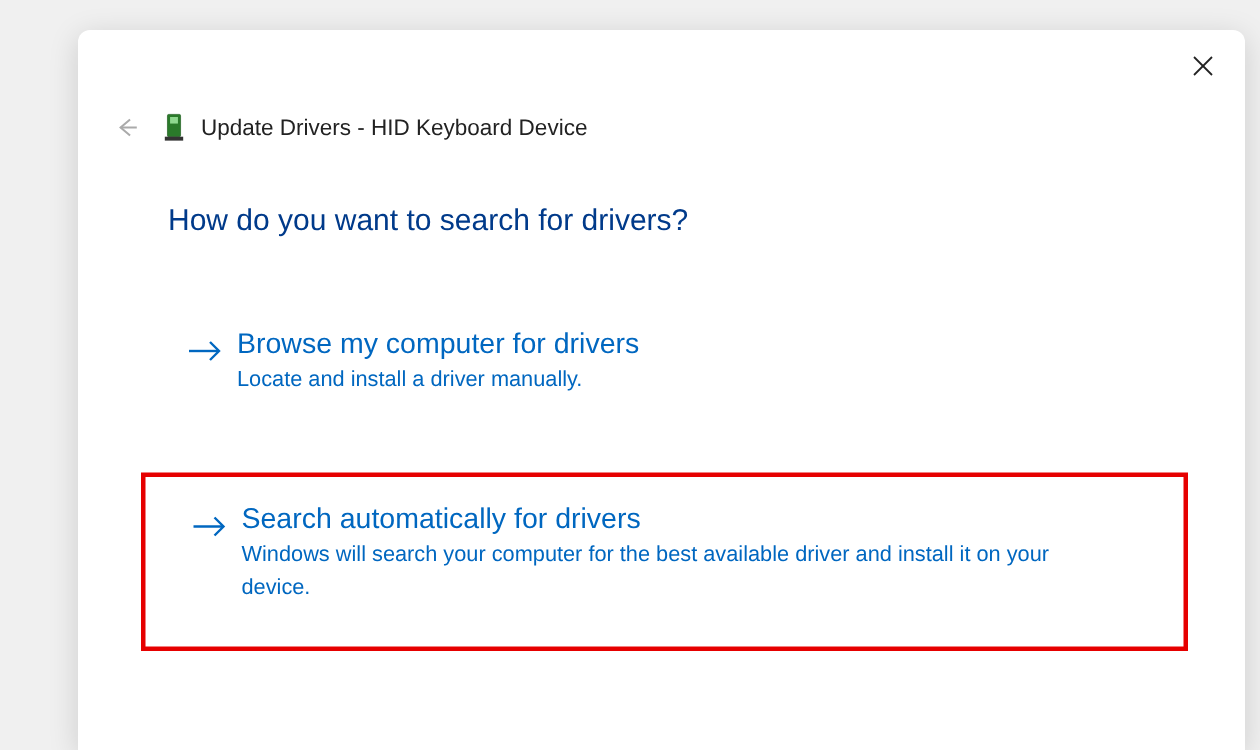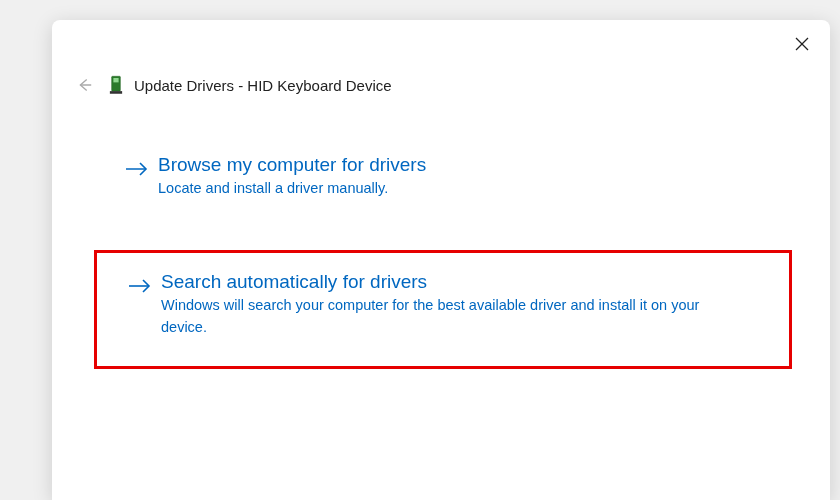--- a/index.html
+++ b/index.html
@@ -139,20 +139,21 @@
       <svg viewBox="0 0 16 22" width="14" height="20">
         <rect x="3" y="1" width="10" height="17" rx="1" fill="#2a7a2a" stroke="#1a5a1a" stroke-width="0.5"></rect>
         <rect x="5" y="3" width="6" height="5" fill="#8fd88f"></rect>
         <rect x="1" y="18" width="14" height="3" fill="#333"></rect>
       </svg>
     </div>
     <div class="title">Update Drivers - HID Keyboard Device</div>
   </div>
 
   <div class="content">
+    <div class="question">How do you want to search for drivers?</div>
 
     <div class="option">
       <div class="option-arrow">
         <svg viewBox="0 0 26 20" width="26" height="20">
           <line x1="2" y1="10" x2="22" y2="10" stroke="#0067c0" stroke-width="1.6"></line>
           <path d="M16 4 L22 10 L16 16" stroke="#0067c0" stroke-width="1.6" fill="none"></path>
         </svg>
       </div>
       <div class="option-text">
         <div class="option-title">Browse my computer for drivers</div>

